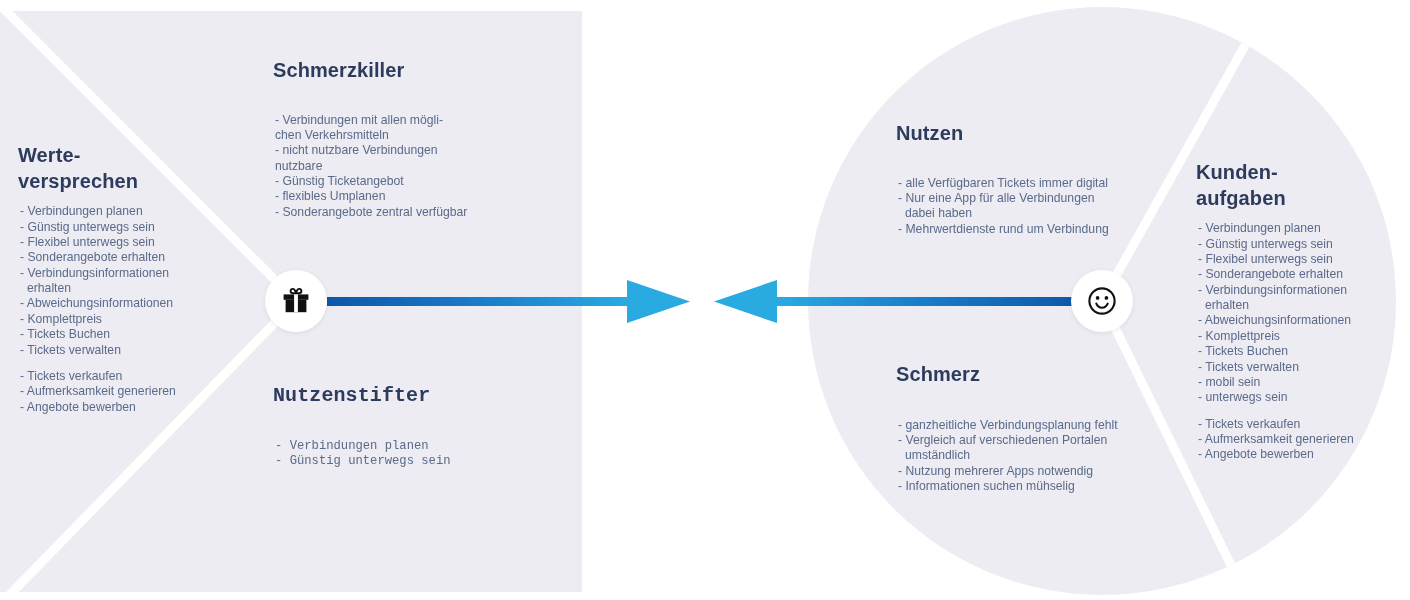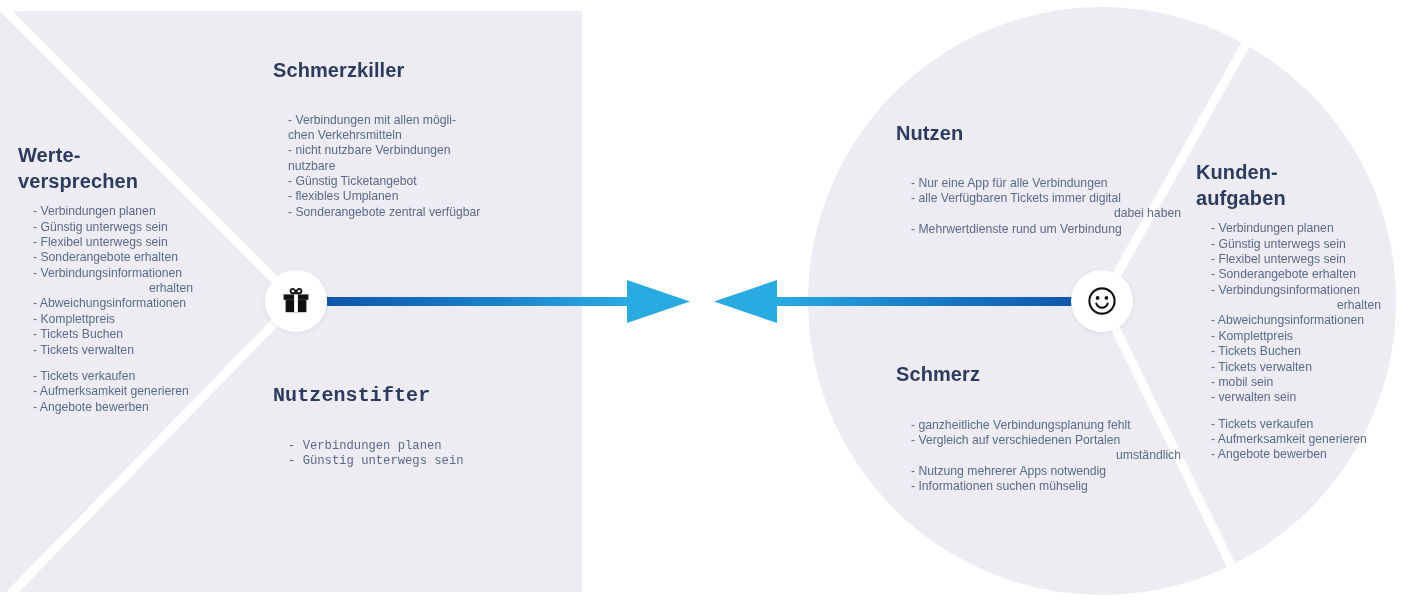--- a/index.html
+++ b/index.html
@@ -37,32 +37,31 @@
   .block h3 {
     margin: 0 0 0 0;
     font-size: 20px;
     font-weight: bold;
     line-height: 1.28;
     color: #2d3c5e;
     letter-spacing: 0.1px;
   }
   .block ul {
     list-style: none;
-    margin: 15px;
+    margin: 2px;
     padding: 0;
   }
   .block li {
     font-size: 12.2px;
     line-height: 1.26;
     color: #5a6a8a;
     white-space: pre;
   }
   .block li.sub {
     padding-left: 7px;
-    text-align: right;
   }
   .block li.gap {
     height: 11px;
   }
   .block .items {
     margin-top: 14px;
   }
   .block .items.tight {
     margin-top: 10px;
   }
@@ -198,22 +197,22 @@
     <h3>Nutzenstifter</h3>
     <ul class="items" style="margin-top:30px;">
       <li>- Verbindungen planen</li>
       <li>- Günstig unterwegs sein</li>
     </ul>
   </div>
 
   <div class="block" style="left:896px; top:121px; width:300px;">
     <h3>Nutzen</h3>
     <ul class="items" style="margin-top:29px;">
+      <li>- alle Verfügbaren Tickets immer digital</li>
       <li>- Nur eine App für alle Verbindungen</li>
-      <li>- alle Verfügbaren Tickets immer digital</li>
       <li class="sub">dabei haben</li>
       <li>- Mehrwertdienste rund um Verbindung</li>
     </ul>
   </div>
 
   <div class="block" style="left:896px; top:362px; width:300px;">
     <h3>Schmerz</h3>
     <ul class="items" style="margin-top:30px;">
       <li>- ganzheitliche Verbindungsplanung fehlt</li>
       <li>- Vergleich auf verschiedenen Portalen</li>
@@ -230,21 +229,21 @@
       <li>- Günstig unterwegs sein</li>
       <li>- Flexibel unterwegs sein</li>
       <li>- Sonderangebote erhalten</li>
       <li>- Verbindungsinformationen</li>
       <li class="sub">erhalten</li>
       <li>- Abweichungsinformationen</li>
       <li>- Komplettpreis</li>
       <li>- Tickets Buchen</li>
       <li>- Tickets verwalten</li>
       <li>- mobil sein</li>
-      <li>- verwalten sein</li>
+      <li>- unterwegs sein</li>
       <li class="gap"></li>
       <li>- Tickets verkaufen</li>
       <li>- Aufmerksamkeit generieren</li>
       <li>- Angebote bewerben</li>
     </ul>
   </div>
 
 </div>
 
 </body></html>

